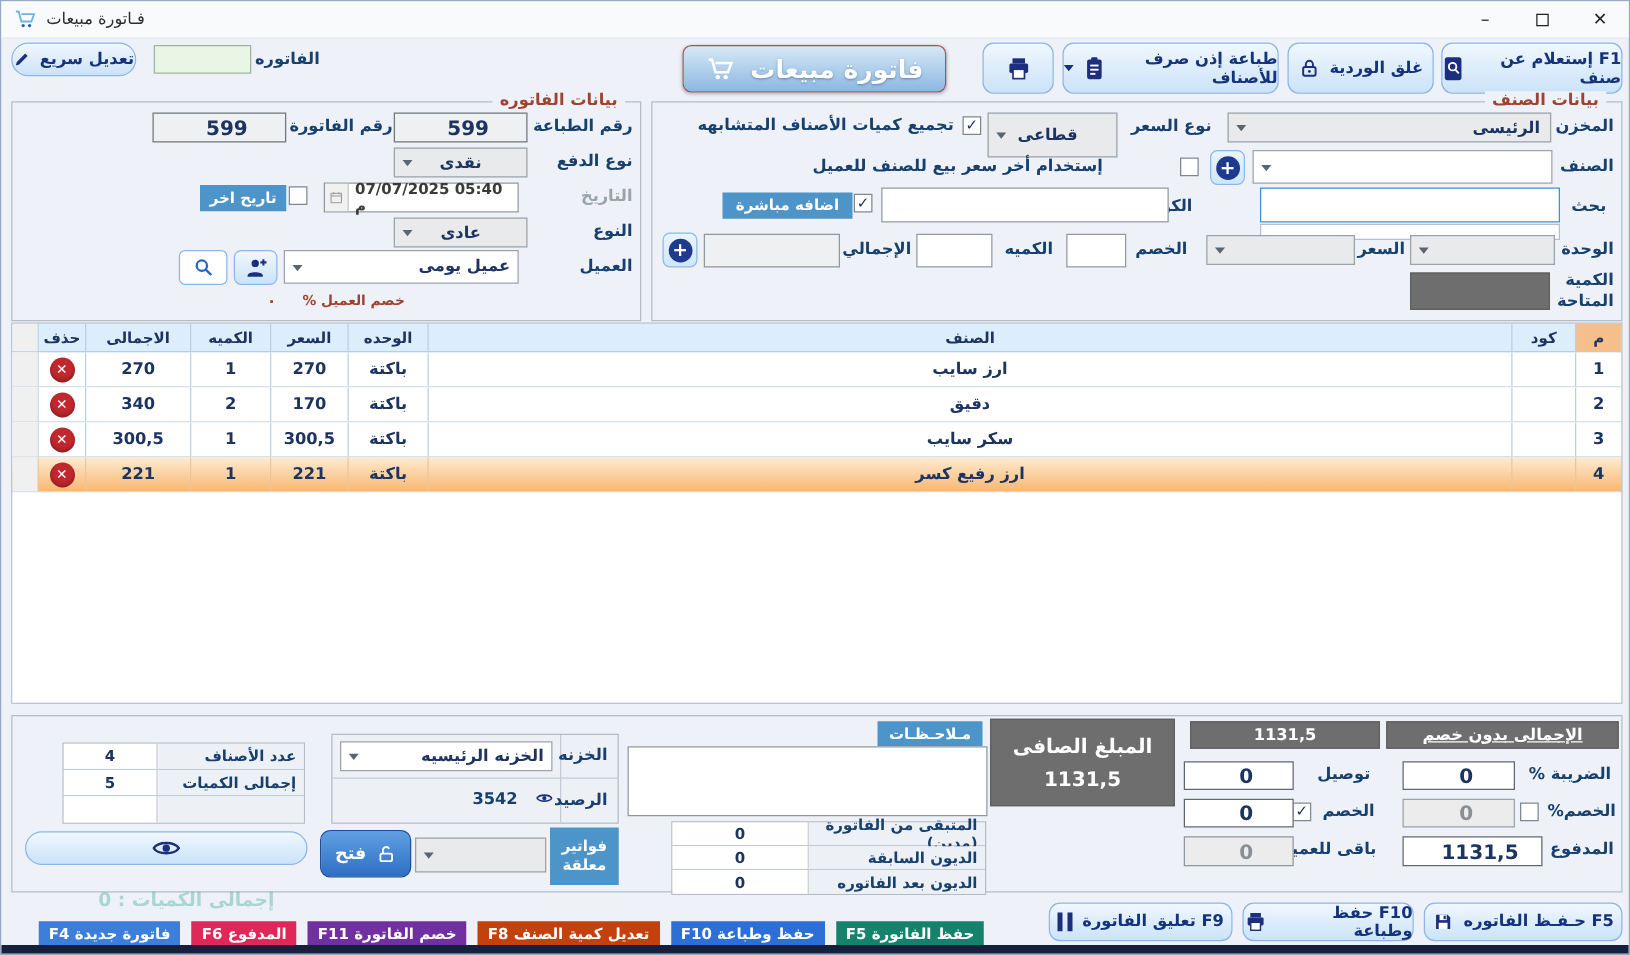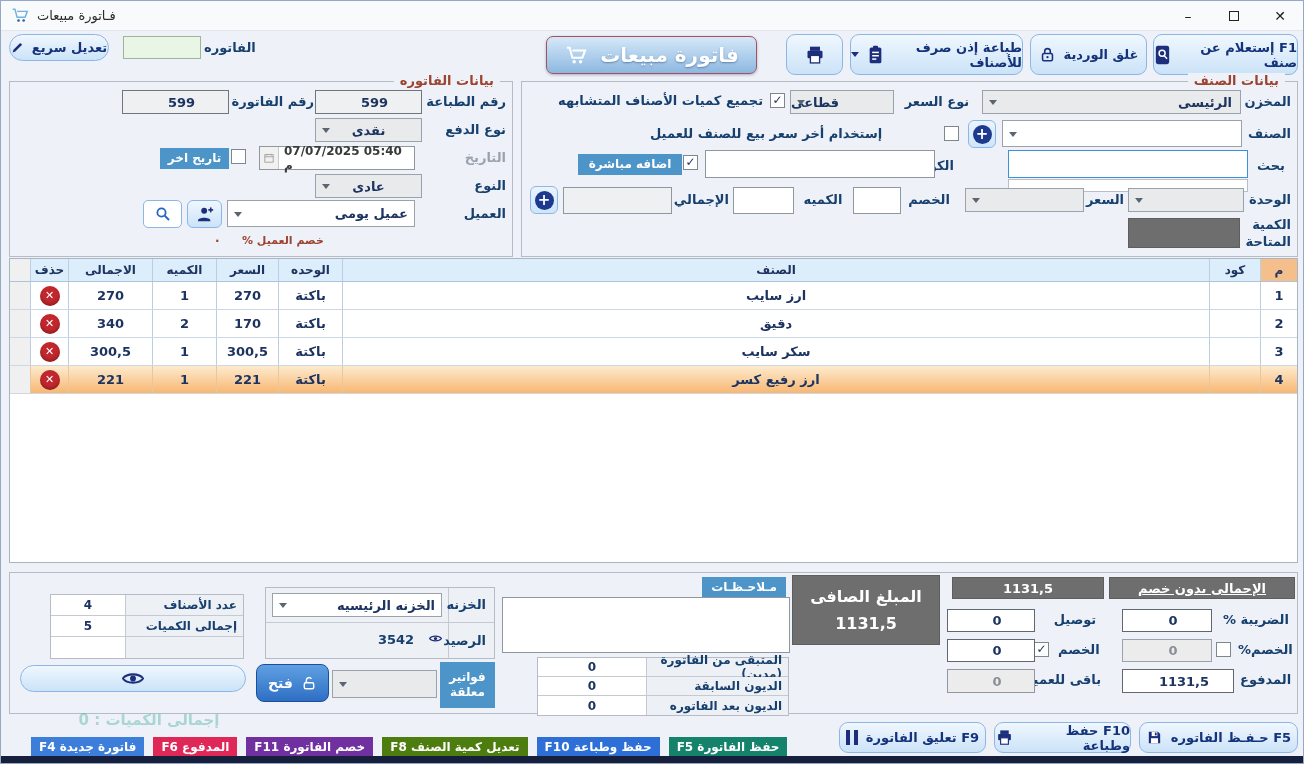--- a/index.html
+++ b/index.html
@@ -13,21 +13,21 @@
   
   .titlebar{position:absolute;left:0;top:0;width:100%;height:30px;background:#f8fafc;border-bottom:1px solid #e2e7ee;}
   .titlebar .wtitle{position:absolute;left:36px;top:7px;font-size:13px;color:#2b2b2b;direction:rtl;}
   .titlebar .appicon{position:absolute;left:10px;top:6px;}
   .wctrls{position:absolute;right:0;top:0;height:29px;display:flex;direction:ltr;}
   .wbtn{width:46px;height:29px;display:flex;align-items:center;justify-content:center;font-size:14px;color:#222;cursor:pointer;}
   
   .lb{position:absolute;color:#17406e;font-weight:bold;font-size:13px;white-space:nowrap;}
   .lb.gray{color:#9aa3ad;}
   .lb.brown{color:#9c4430;}
-  .ibox{position:absolute;background:#fff;border:1px solid #8f979f;color:#1d3461;font-weight:bold;font-size:13px;
+  .ibox{position:absolute;background:#fff;border:1px solid #8f979f;color:#1d3461;font-weight:bold;font-size:16px;
         display:flex;align-items:center;justify-content:center;padding-left:12px;}
   .ibox.grayed{background:#ececec;color:#8a8f96;}
   .ibox.flat{background:#eef0f2;}
   .dd{position:absolute;background:#e9eaec;border:1px solid #9aa2ab;color:#1d3461;font-weight:bold;font-size:13px;
       display:flex;align-items:center;justify-content:center;}
   .dd.white{background:#fff;}
   .caret{position:absolute;left:6px;top:50%;margin-top:-2px;width:0;height:0;
          border-left:4px solid transparent;border-right:4px solid transparent;border-top:5px solid #5a6572;}
   .cb{position:absolute;width:15px;height:15px;background:#fff;border:1px solid #7e868e;font-size:12px;line-height:12px;
       text-align:center;color:#1d3461;font-weight:bold;cursor:pointer;}
@@ -243,21 +243,21 @@
 
   <div class="panel" style="left:520px;top:80px;width:777px;height:176px;">
     <span class="legend">بيانات الصنف</span>
 
     <span class="lb" style="right:6px;top:12px;">المخزن</span>
     <div class="dd" style="left:460px;top:8px;width:259px;height:24px;justify-content:flex-start;padding-right:8px;">
       <span>الرئيسى</span>
       <span class="caret"></span>
     </div>
     <span class="lb" style="left:375px;top:12px;width:80px;text-align:center;">نوع السعر</span>
-    <div class="dd" style="left:268px;top:8px;width:104px;height:24px;justify-content:flex-end;padding-right:8px;">
+    <div class="dd" style="left:268px;top:8px;width:104px;height:36px;justify-content:center;padding-right:8px;">
       <span>قطاعى</span>
       <span class="caret"></span>
     </div>
     <span class="cb" style="left:248px;top:11px;">✓</span>
     <span class="lb" style="left:36px;top:11px;">تجميع كميات الأصناف المتشابهه</span>
 
     <span class="lb" style="right:6px;top:44px;">الصنف</span>
     <div class="dd white" style="left:480px;top:38px;width:240px;height:27px;">
       <span class="caret"></span>
     </div>
@@ -476,21 +476,21 @@
           </svg>
       </span>
     </div>
   </div>
 
   <div class="faint">إجمالى الكميات : 0</div>
   <div class="chips" id="chips">
       <span class="chip" style="background: rgb(61, 126, 219);">فاتورة جديدة F4</span>
       <span class="chip" style="background: rgb(224, 40, 88);">المدفوع F6</span>
       <span class="chip" style="background: rgb(112, 48, 160);">خصم الفاتورة F11</span>
-      <span class="chip" style="background: #4d7c0f;">تعديل كمية الصنف F8</span>
+      <span class="chip" style="background: #c2410c;">تعديل كمية الصنف F8</span>
       <span class="chip" style="background: rgb(45, 111, 214);">حفظ وطباعة F10</span>
       <span class="chip" style="background: rgb(21, 131, 108);">حفظ الفاتورة F5</span>
     </div>
 
   <div class="bbtn" style="left:838px;top:721px;width:147px;height:31px;">
     <span>F9 تعليق الفاتورة</span>
     <span class="pauseicon">
         <i></i>
         <i></i>
       </span>

